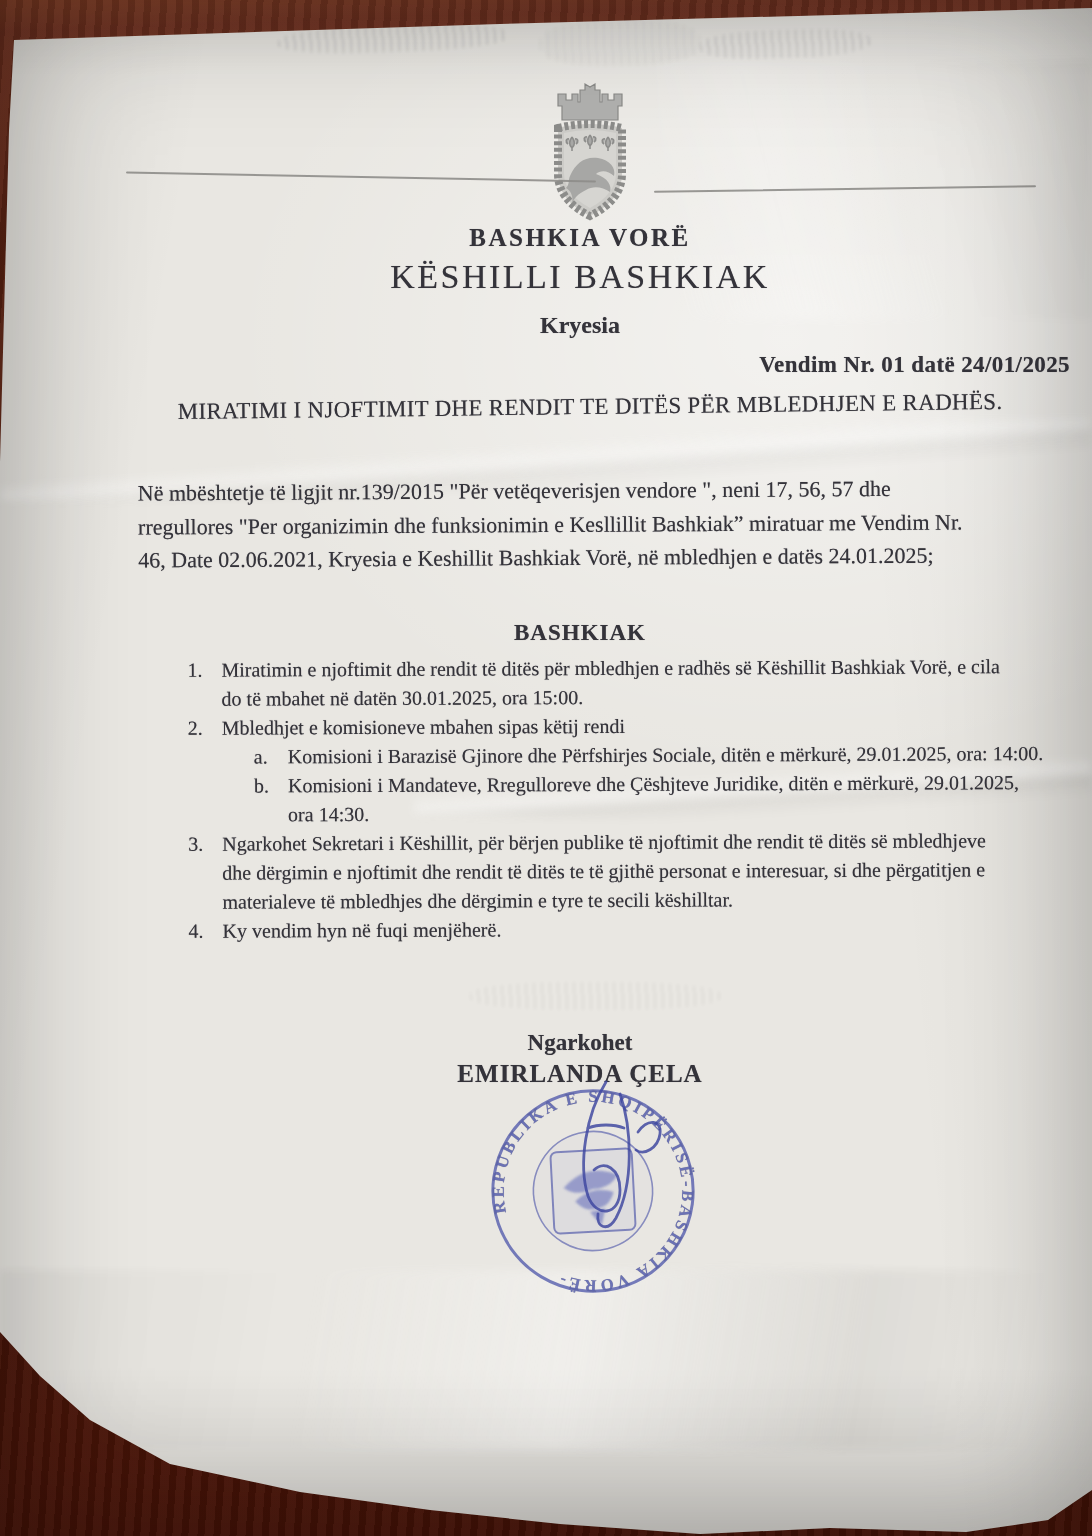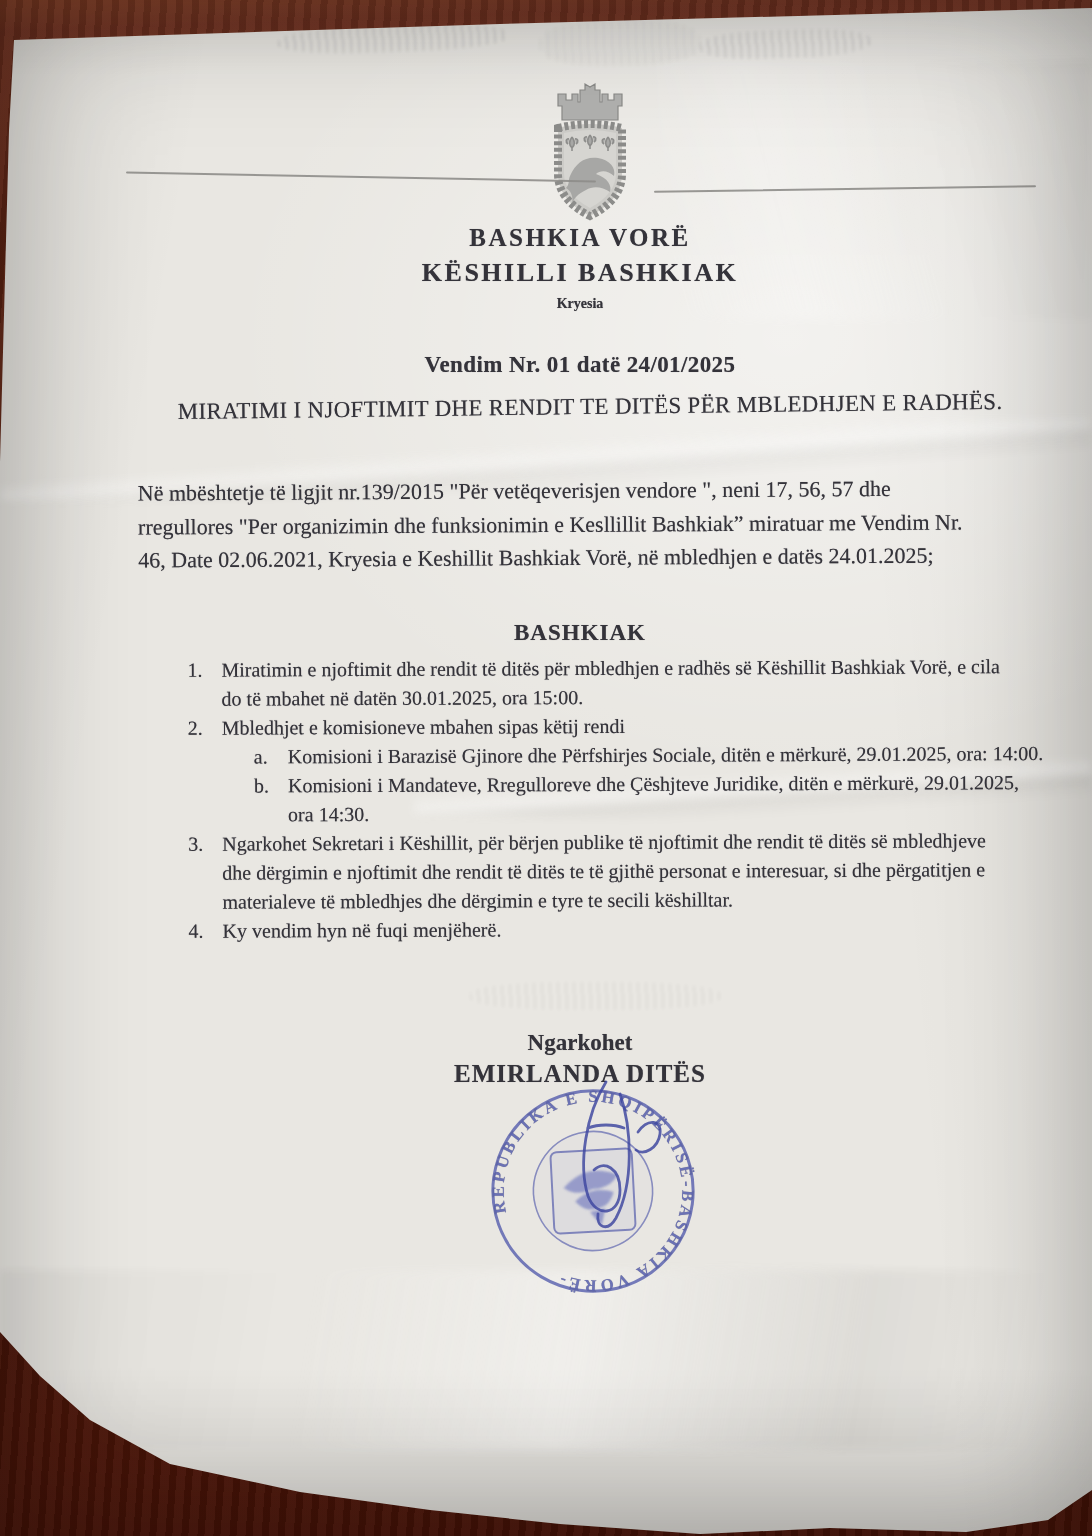--- a/index.html
+++ b/index.html
@@ -36,22 +36,22 @@
   .crease-d{left:60%;top:60px;width:40%;height:260px;filter:blur(5px);opacity:.6;
     background:linear-gradient(255deg, rgba(0,0,0,.05), transparent 40%, rgba(255,255,255,.35) 70%, transparent 95%);}
 
   
   .doc{position:absolute;inset:0;font-family:"Liberation Serif",serif;color:#34333a;
        text-shadow:0 0 .7px rgba(52,51,58,.55);}
   .abs{position:absolute;}
   .centerband{left:90px;width:980px;text-align:center;}
 
   .org{font-size:25px;font-weight:bold;letter-spacing:2.5px;}
-  .council{font-size:26px;font-weight:bold;letter-spacing:2.5px;margin-top:6px;}
-  .unit{font-size:14px;font-weight:bold;margin-top:8px;}
+  .council{font-size:34px;font-weight:normal;letter-spacing:2.5px;margin-top:6px;}
+  .unit{font-size:24px;font-weight:bold;margin-top:16px;}
   .vendim{font-size:23px;font-weight:bold;letter-spacing:.4px;}
   .subject{font-size:23px;letter-spacing:.3px;transform:rotate(-.7deg);}
   .preamble{left:138px;top:474px;width:840px;font-size:22px;line-height:33.5px;transform:rotate(-.35deg);}
   .vendosi{font-size:23px;font-weight:bold;letter-spacing:1px;}
   .list{left:188px;top:654px;width:820px;font-size:20px;line-height:29px;transform:rotate(-.25deg);}
   .li{display:flex;}
   .li .n{flex:none;width:34px;}
   .li .t{flex:1;}
   .sub{margin-left:66px;margin-right:-40px;}
   .sub .n{width:34px;}
@@ -118,21 +118,21 @@
 
       <div class="rule rule-l"></div>
       <div class="rule rule-r"></div>
 
       <div class="abs centerband" style="top:224px;">
         <div class="org">BASHKIA VORË</div>
         <div class="council">KËSHILLI  BASHKIAK</div>
         <div class="unit">Kryesia</div>
       </div>
 
-      <div class="abs centerband vendim" style="top:352px;">Vendim Nr. 01 datë 24/01/2025</div>
+      <div class="abs centerband vendim" style="top:352px;text-align:right;">Vendim Nr. 01 datë 24/01/2025</div>
       <div class="abs centerband subject" style="top:394px;width:1000px;">MIRATIMI I NJOFTIMIT DHE RENDIT TE DITËS PËR MBLEDHJEN E RADHËS.</div>
 
       <div class="abs preamble">Në mbështetje të ligjit nr.139/2015 "Për vetëqeverisjen vendore ", neni 17, 56, 57 dhe rregullores "Per organizimin dhe funksionimin e Kesllillit Bashkiak” miratuar me Vendim Nr. 46, Date 02.06.2021, Kryesia e Keshillit Bashkiak Vorë, në mbledhjen e datës 24.01.2025;</div>
 
       <div class="abs centerband vendosi" style="top:620px;">BASHKIAK</div>
 
       <div class="abs list">
         <div class="li">
           <span class="n">1.</span>
           <span class="t">Miratimin e njoftimit dhe rendit të ditës për mbledhjen e radhës së Këshillit Bashkiak Vorë, e cila do të mbahet në datën 30.01.2025, ora 15:00.</span>
@@ -156,21 +156,21 @@
           <span class="t">Ngarkohet Sekretari i Këshillit, për bërjen publike të njoftimit dhe rendit të ditës së mbledhjeve dhe dërgimin e njoftimit dhe rendit të ditës te të gjithë personat e interesuar, si dhe përgatitjen e materialeve të mbledhjes dhe dërgimin e tyre te secili këshilltar.</span>
         </div>
         <div class="li">
           <span class="n">4.</span>
           <span class="t">Ky vendim hyn në fuqi menjëherë.</span>
         </div>
       </div>
 
       <div class="abs centerband" style="top:1030px;">
         <div class="sig-role">Ngarkohet</div>
-        <div class="sig-name">EMIRLANDA DITËS</div>
+        <div class="sig-name">EMIRLANDA ÇELA</div>
       </div>
 
       <svg class="stamp" viewBox="0 0 240 240">
         <defs>
           <path id="ring" d="M30,120 A90,90 0 1 1 210,120 A90,90 0 1 1 30,120"></path>
           <filter id="blurS">
               <feGaussianBlur stdDeviation="1.1"></feGaussianBlur>
             </filter>
         </defs>
         <circle cx="120" cy="120" r="101" fill="none" stroke="#525aab" stroke-width="3" opacity=".85"></circle>

